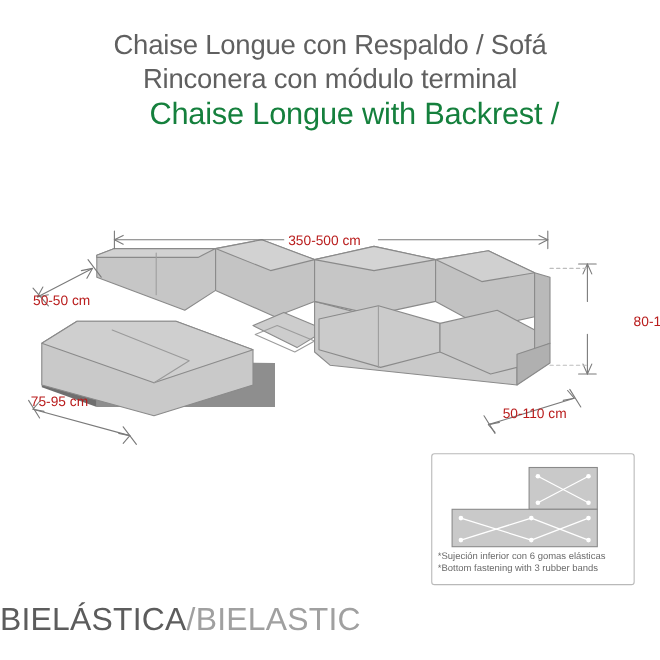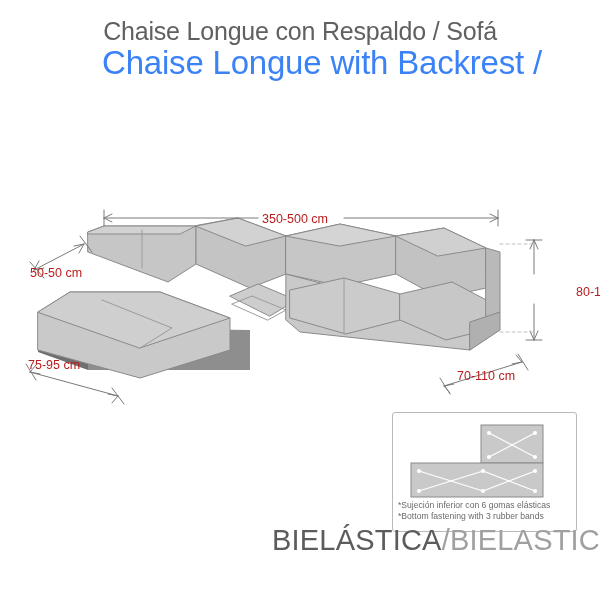--- a/index.html
+++ b/index.html
@@ -17,35 +17,35 @@
   }
   .page {
     position: relative;
     width: 600px;
     height: 600px;
   }
 
   
   .title-block {
     position: absolute;
-    top: 16px;
+    top: 26px;
     left: 0;
     width: 600px;
     text-align: center;
   }
   .title-es {
     font-size: 25px;
     line-height: 31px;
     color: #606060;
     letter-spacing: -0.2px;
   }
   .title-en {
-    font-size: 33px;
+    font-size: 28px;
     line-height: 31px;
-    color: #3b82f6;
+    color: #15803d;
     letter-spacing: -0.2px;
     padding-left: 44px;
   }
 
   
   .diagram {
     position: absolute;
     top: 200px;
     left: 0;
     width: 600px;
@@ -84,36 +84,37 @@
     width: 180px;
     font-size: 8.6px;
     line-height: 11px;
     color: #6a6a6a;
   }
 
   
   .footer {
     position: absolute;
     left: 0;
-    top: 524px;
-    width: 600px;
-    text-align: right;
+    top: 548px;
+    width: 600px;
+    text-align: left;
     font-size: 29px;
     letter-spacing: 0.2px;
   }
   .footer .es { color: #5c5c5c; }
   .footer .en { color: #a0a0a0; }
 </style>
 </head>
 <body>
 
 <div class="page">
 
   <div class="title-block">
     <div class="title-es">Chaise Longue con Respaldo / Sofá</div>
+    <div class="title-es">Rinconera con módulo terminal</div>
     <div class="title-en">Chaise Longue with Backrest /</div>
   </div>
 
   <div class="diagram">
     <svg width="600" height="220" viewBox="0 0 600 220" xmlns="http://www.w3.org/2000/svg">
       <g stroke="#7a7a7a" stroke-width="1" fill="none" stroke-linecap="round" stroke-linejoin="round">
 
         <path d="M38 115 L38 152 L88 170 L88 128 Z" fill="#6f6f6f" stroke="none"></path>
         <path d="M88 128 L88 170 L250 170 L250 130 Z" fill="#8e8e8e" stroke="none"></path>
 
@@ -179,21 +180,21 @@
         <path d="M444 186 L454 184 M444 186 L450 193" stroke="#7a7a7a"></path>
         <path d="M522 162 L512 164 M522 162 L516 155" stroke="#7a7a7a"></path>
       </g>
     </svg>
   </div>
 
   <div class="dim dim-top">350-500 cm</div>
   <div class="dim dim-left">50-50 cm</div>
   <div class="dim dim-right">80-120 cm</div>
   <div class="dim dim-bl">75-95 cm</div>
-  <div class="dim dim-br">70-110 cm</div>
+  <div class="dim dim-br">50-110 cm</div>
 
   <div class="inset">
     <svg width="181" height="116" viewBox="0 0 181 116" xmlns="http://www.w3.org/2000/svg">
 
       <rect x="88" y="12" width="62" height="38" fill="#c9c9c9" stroke="#8a8a8a"></rect>
       <rect x="18" y="50" width="132" height="34" fill="#c9c9c9" stroke="#8a8a8a"></rect>
 
       <g stroke="#ffffff" stroke-width="1.1" fill="none">
         <path d="M96 20 L142 44"></path>
         <path d="M142 20 L96 44"></path>

